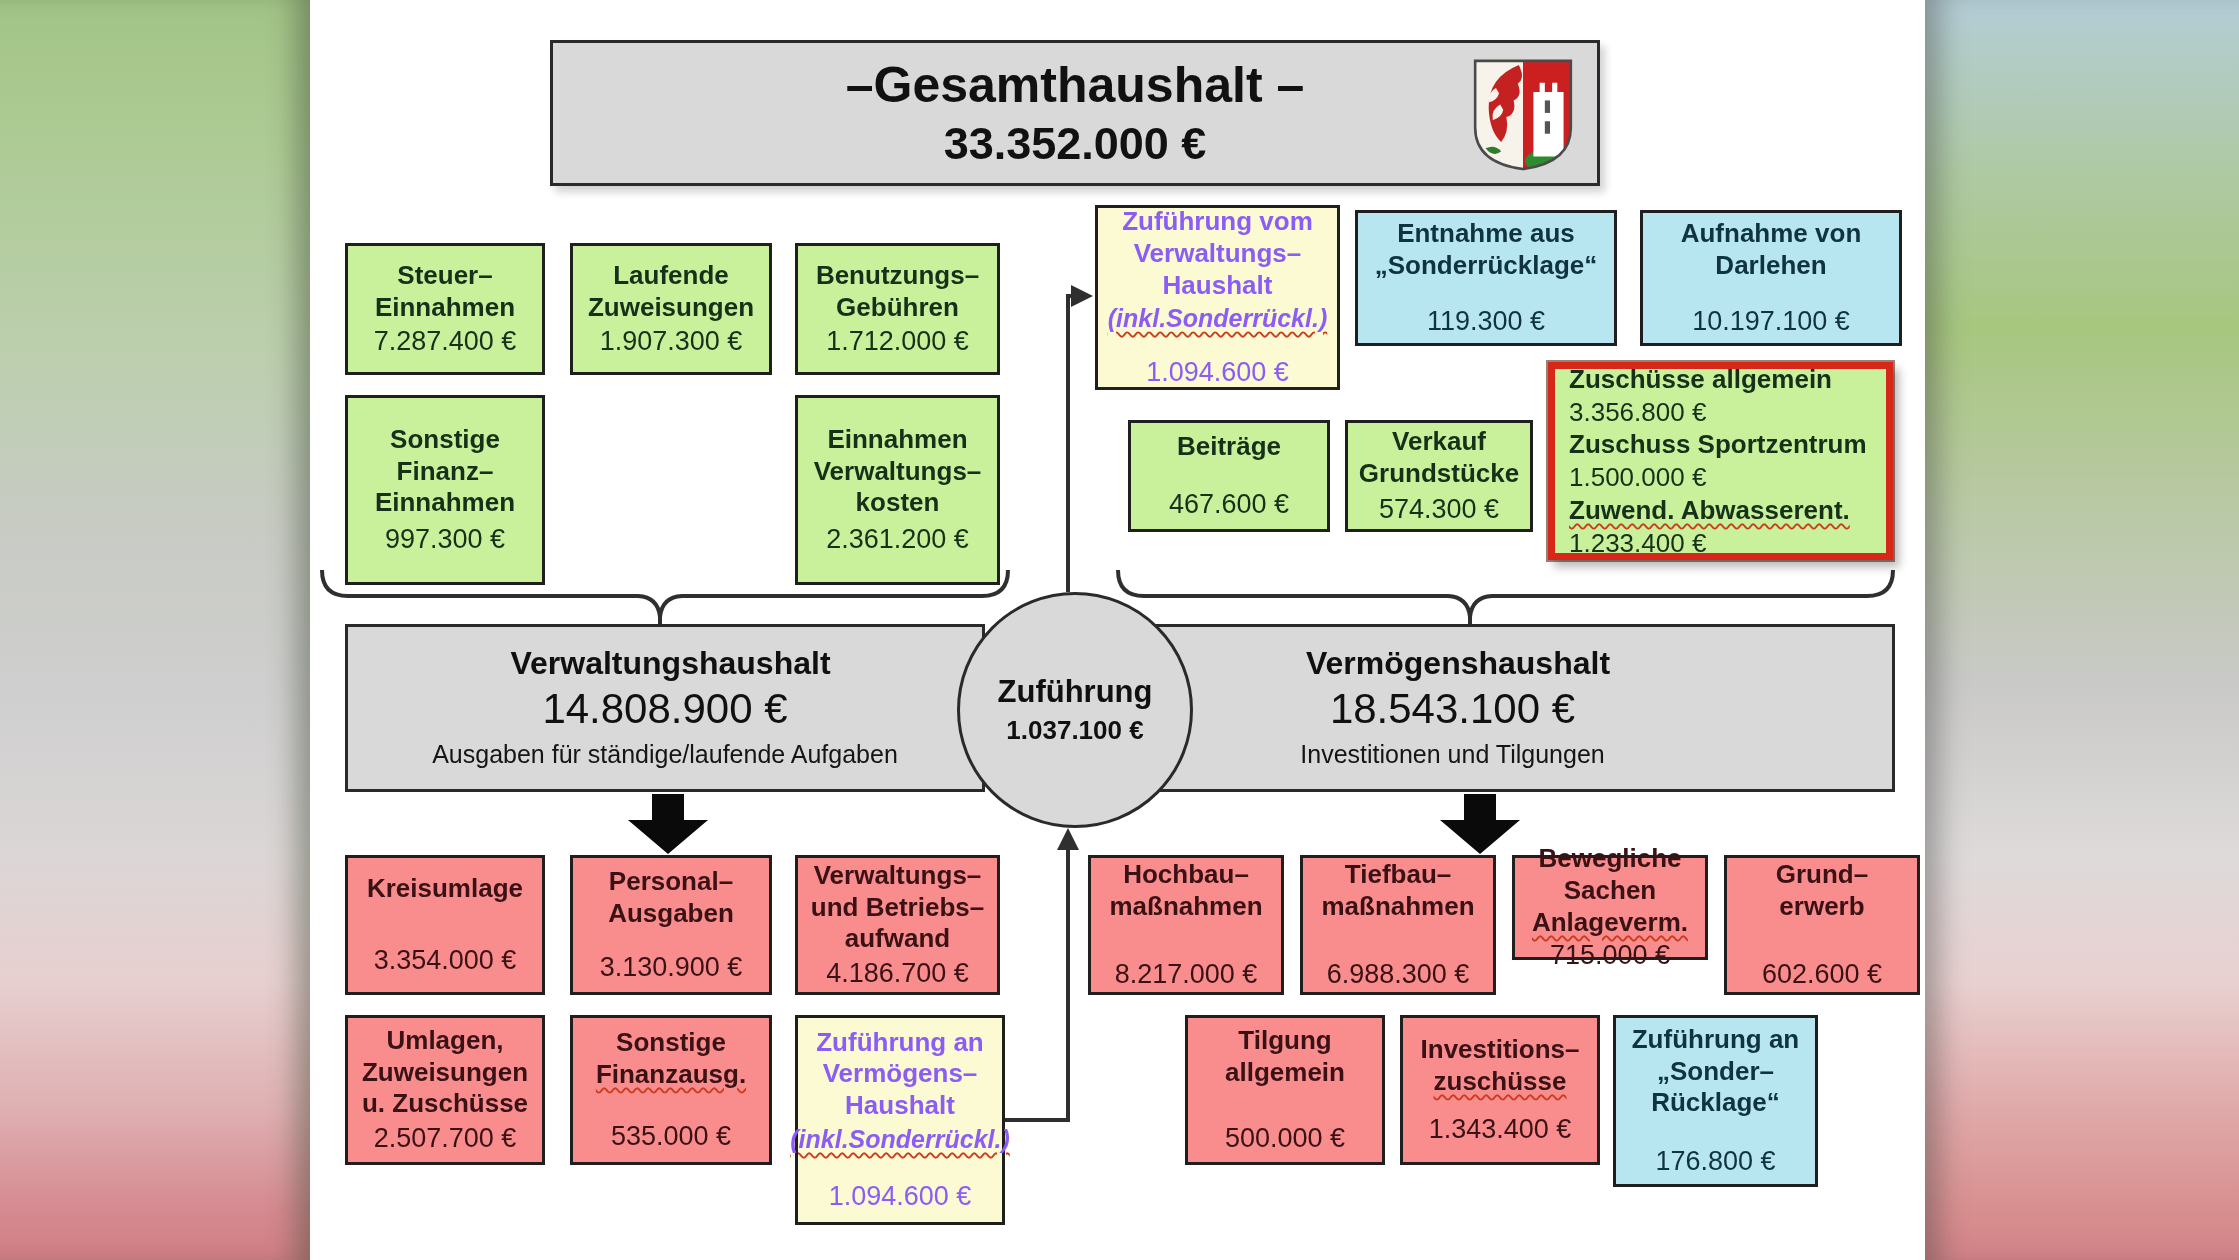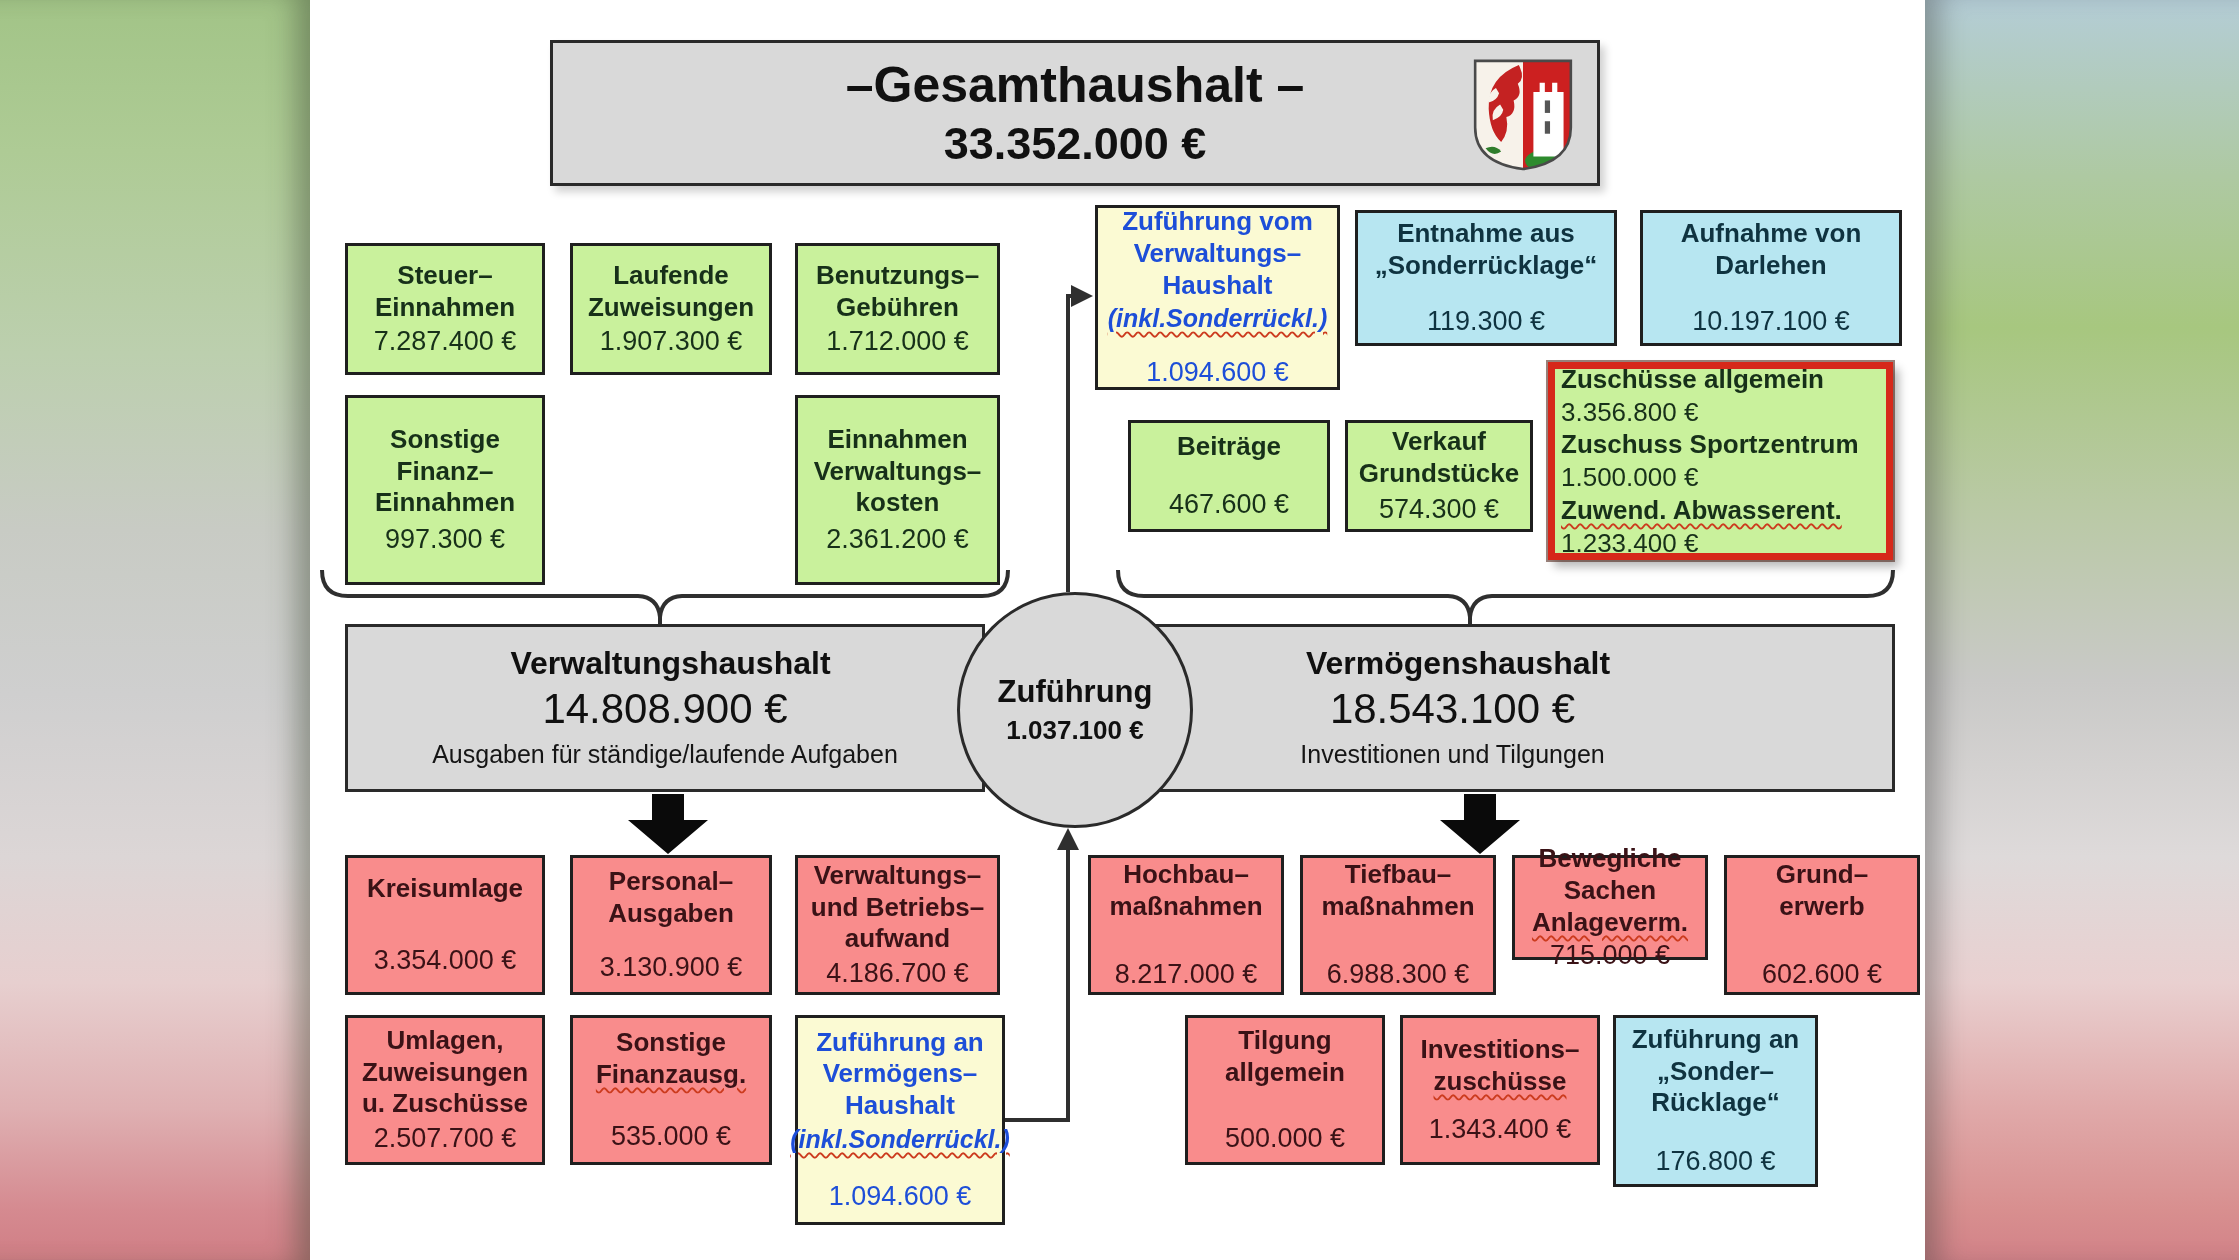--- a/index.html
+++ b/index.html
@@ -13,42 +13,42 @@
   #strip-right{left:1925px;width:314px;
     background:linear-gradient(180deg,#b4cdd6 0%,#aec9a2 14%,#a7c77f 26%,#b9c9a4 40%,#c9c9c7 54%,#dedada 68%,#e9d0d0 78%,#e0a9a9 88%,#d88f8f 96%,#d28288 100%);
     box-shadow:inset 26px 0 28px -12px rgba(60,60,60,.40);}
 
   .box{position:absolute;box-sizing:border-box;border:3px solid #1f1f1f;
        display:flex;flex-direction:column;align-items:center;justify-content:center;
        text-align:center;line-height:1.22;}
   .green{background:#c9f19c;color:#173019;}
   .red{background:#f98c8c;color:#3a1216;}
   .blue{background:#b7e6f1;color:#0f3340;}
-  .yellow{background:#fbfad3;color:#1d4ed8;}
+  .yellow{background:#fbfad3;color:#8b5cf6;}
   .t{font-weight:bold;font-size:26px;white-space:pre-line;}
   .v{font-size:27px;margin-top:6px;}
   .wavy{text-decoration:underline;text-decoration-style:wavy;
         text-decoration-color:#cc3b1e;text-decoration-thickness:2px;text-underline-offset:4px;}
   .note{font-style:italic;font-weight:bold;font-size:25px;margin-top:2px;}
 
   .graybox{background:#d9d9d9;border:3px solid #2a2a2a;}
   #title-box{left:550px;top:40px;width:1050px;height:146px;box-shadow:5px 6px 8px rgba(0,0,0,.18);}
   #title-box .tl1{font-size:50px;font-weight:bold;color:#111;line-height:1.25;}
   #title-box .tl2{font-size:45px;font-weight:bold;color:#111;line-height:1.25;}
   .bar{z-index:2;}
   .bar .bt{font-size:32px;font-weight:bold;color:#101010;line-height:1.2;margin-left:11px;}
   .bar .bv{font-size:42px;color:#101010;line-height:1.3;}
   .bar .bs{font-size:25px;color:#151515;line-height:1.4;}
   #circle{left:957px;top:592px;width:236px;height:236px;border-radius:50%;z-index:3;
           background:#d9d9d9;border:3px solid #2a2a2a;}
   #circle .ct{font-size:31px;font-weight:bold;color:#101010;}
   #circle .cv{font-size:26px;font-weight:bold;color:#101010;margin-top:4px;}
 
   .redborder{border:7px solid #d6281a;box-shadow:0 0 0 2px rgba(70,25,12,.55),6px 7px 9px rgba(0,0,0,.28);
-             align-items:flex-start;text-align:left;padding:8px 6px;justify-content:center;}
+             align-items:flex-start;text-align:left;padding:8px 14px;justify-content:center;}
   .redborder .rl{font-weight:bold;font-size:26px;line-height:1.26;}
   .redborder .ra{font-size:26px;line-height:1.26;}
 
   #overlay{position:absolute;left:0;top:0;width:2239px;height:1260px;z-index:4;pointer-events:none;}
   #crest{position:absolute;right:22px;top:12px;width:104px;height:120px;}
 </style>
 </head>
 <body>
 
 <div id="stage">

